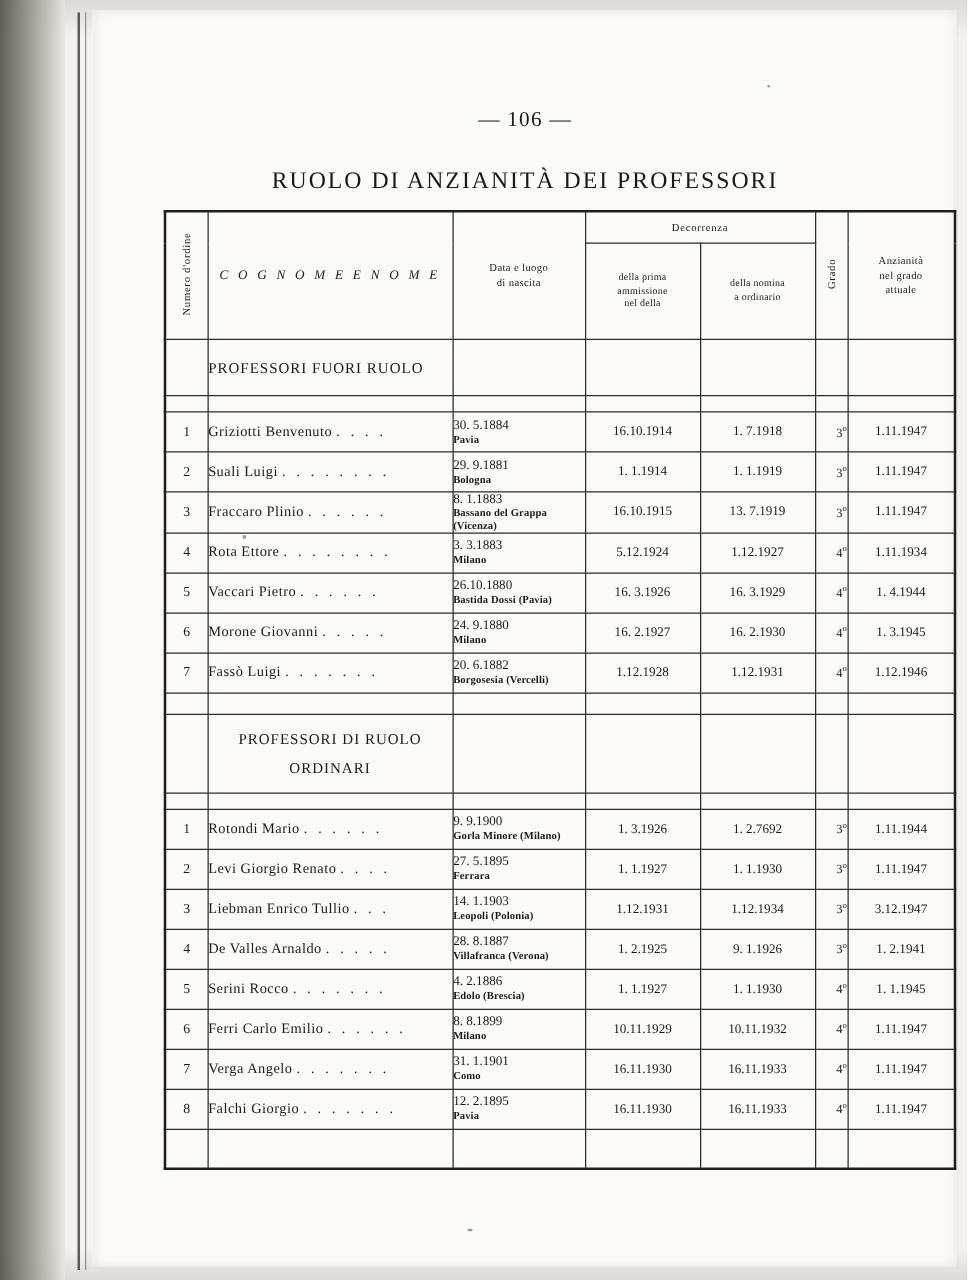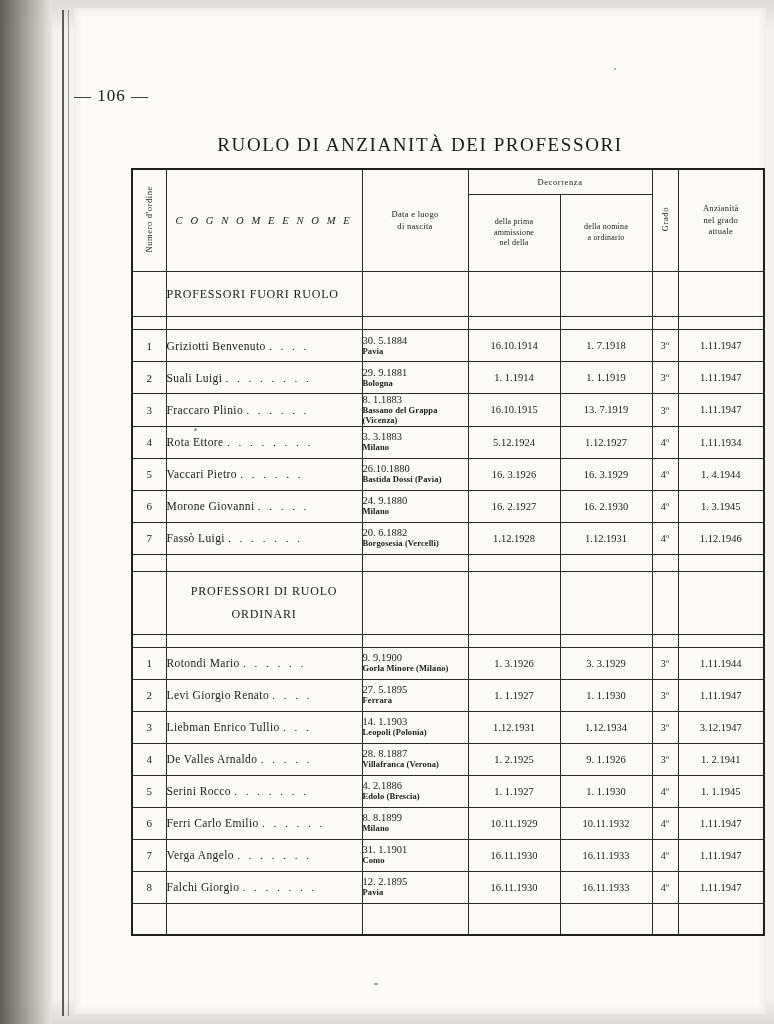--- a/index.html
+++ b/index.html
@@ -52,21 +52,21 @@
     height: 1006px;
     background: #fbfaf7;
     box-shadow: 0 0 10px rgba(0,0,0,0.10) inset;
   }
 
   .folio {
     position: absolute;
     top: 78px;
     left: 0;
     width: 692px;
-    text-align: left;
+    text-align: center;
     font-size: 17px;
     letter-spacing: 1px;
     font-family: "Liberation Serif", serif;
   }
 
   .doc-title {
     position: absolute;
     top: 126px;
     left: 0;
     width: 692px;
@@ -170,21 +170,21 @@
     display: block;
     font-size: 8.5px;
     font-weight: bold;
     letter-spacing: 0.1px;
   }
   .c-date {
     text-align: center;
     font-size: 10.5px;
   }
   .c-grade {
-    text-align: center;
+    text-align: right;
     font-size: 10px;
   }
   .c-grade sup { font-size: 7px; }
   .c-anz {
     text-align: center;
     font-size: 10.5px;
     margin-left: 42px;
   }
 
   
@@ -377,21 +377,21 @@
             <td style="height: 12px;"></td>
             <td style="height: 12px;"></td>
             <td style="height: 12px;"></td>
             <td style="height: 12px;"></td>
           </tr>
           <tr class="datarow">
             <td class="c-num">1</td>
             <td class="c-name"><span>Rotondi Mario </span><span class="dots">. . . . . .</span></td>
             <td class="c-birth"><span>9. 9.1900</span><span class="place">Gorla Minore (Milano)</span></td>
             <td class="c-date">1. 3.1926</td>
-            <td class="c-date">3. 3.1929</td>
+            <td class="c-date">1. 2.7692</td>
             <td class="c-grade"><span>3</span><sup>o</sup></td>
             <td class="c-anz">1.11.1944</td>
           </tr>
           <tr class="datarow">
             <td class="c-num">2</td>
             <td class="c-name"><span>Levi Giorgio Renato </span><span class="dots">. . . .</span></td>
             <td class="c-birth"><span>27. 5.1895</span><span class="place">Ferrara</span></td>
             <td class="c-date">1. 1.1927</td>
             <td class="c-date">1. 1.1930</td>
             <td class="c-grade"><span>3</span><sup>o</sup></td>

